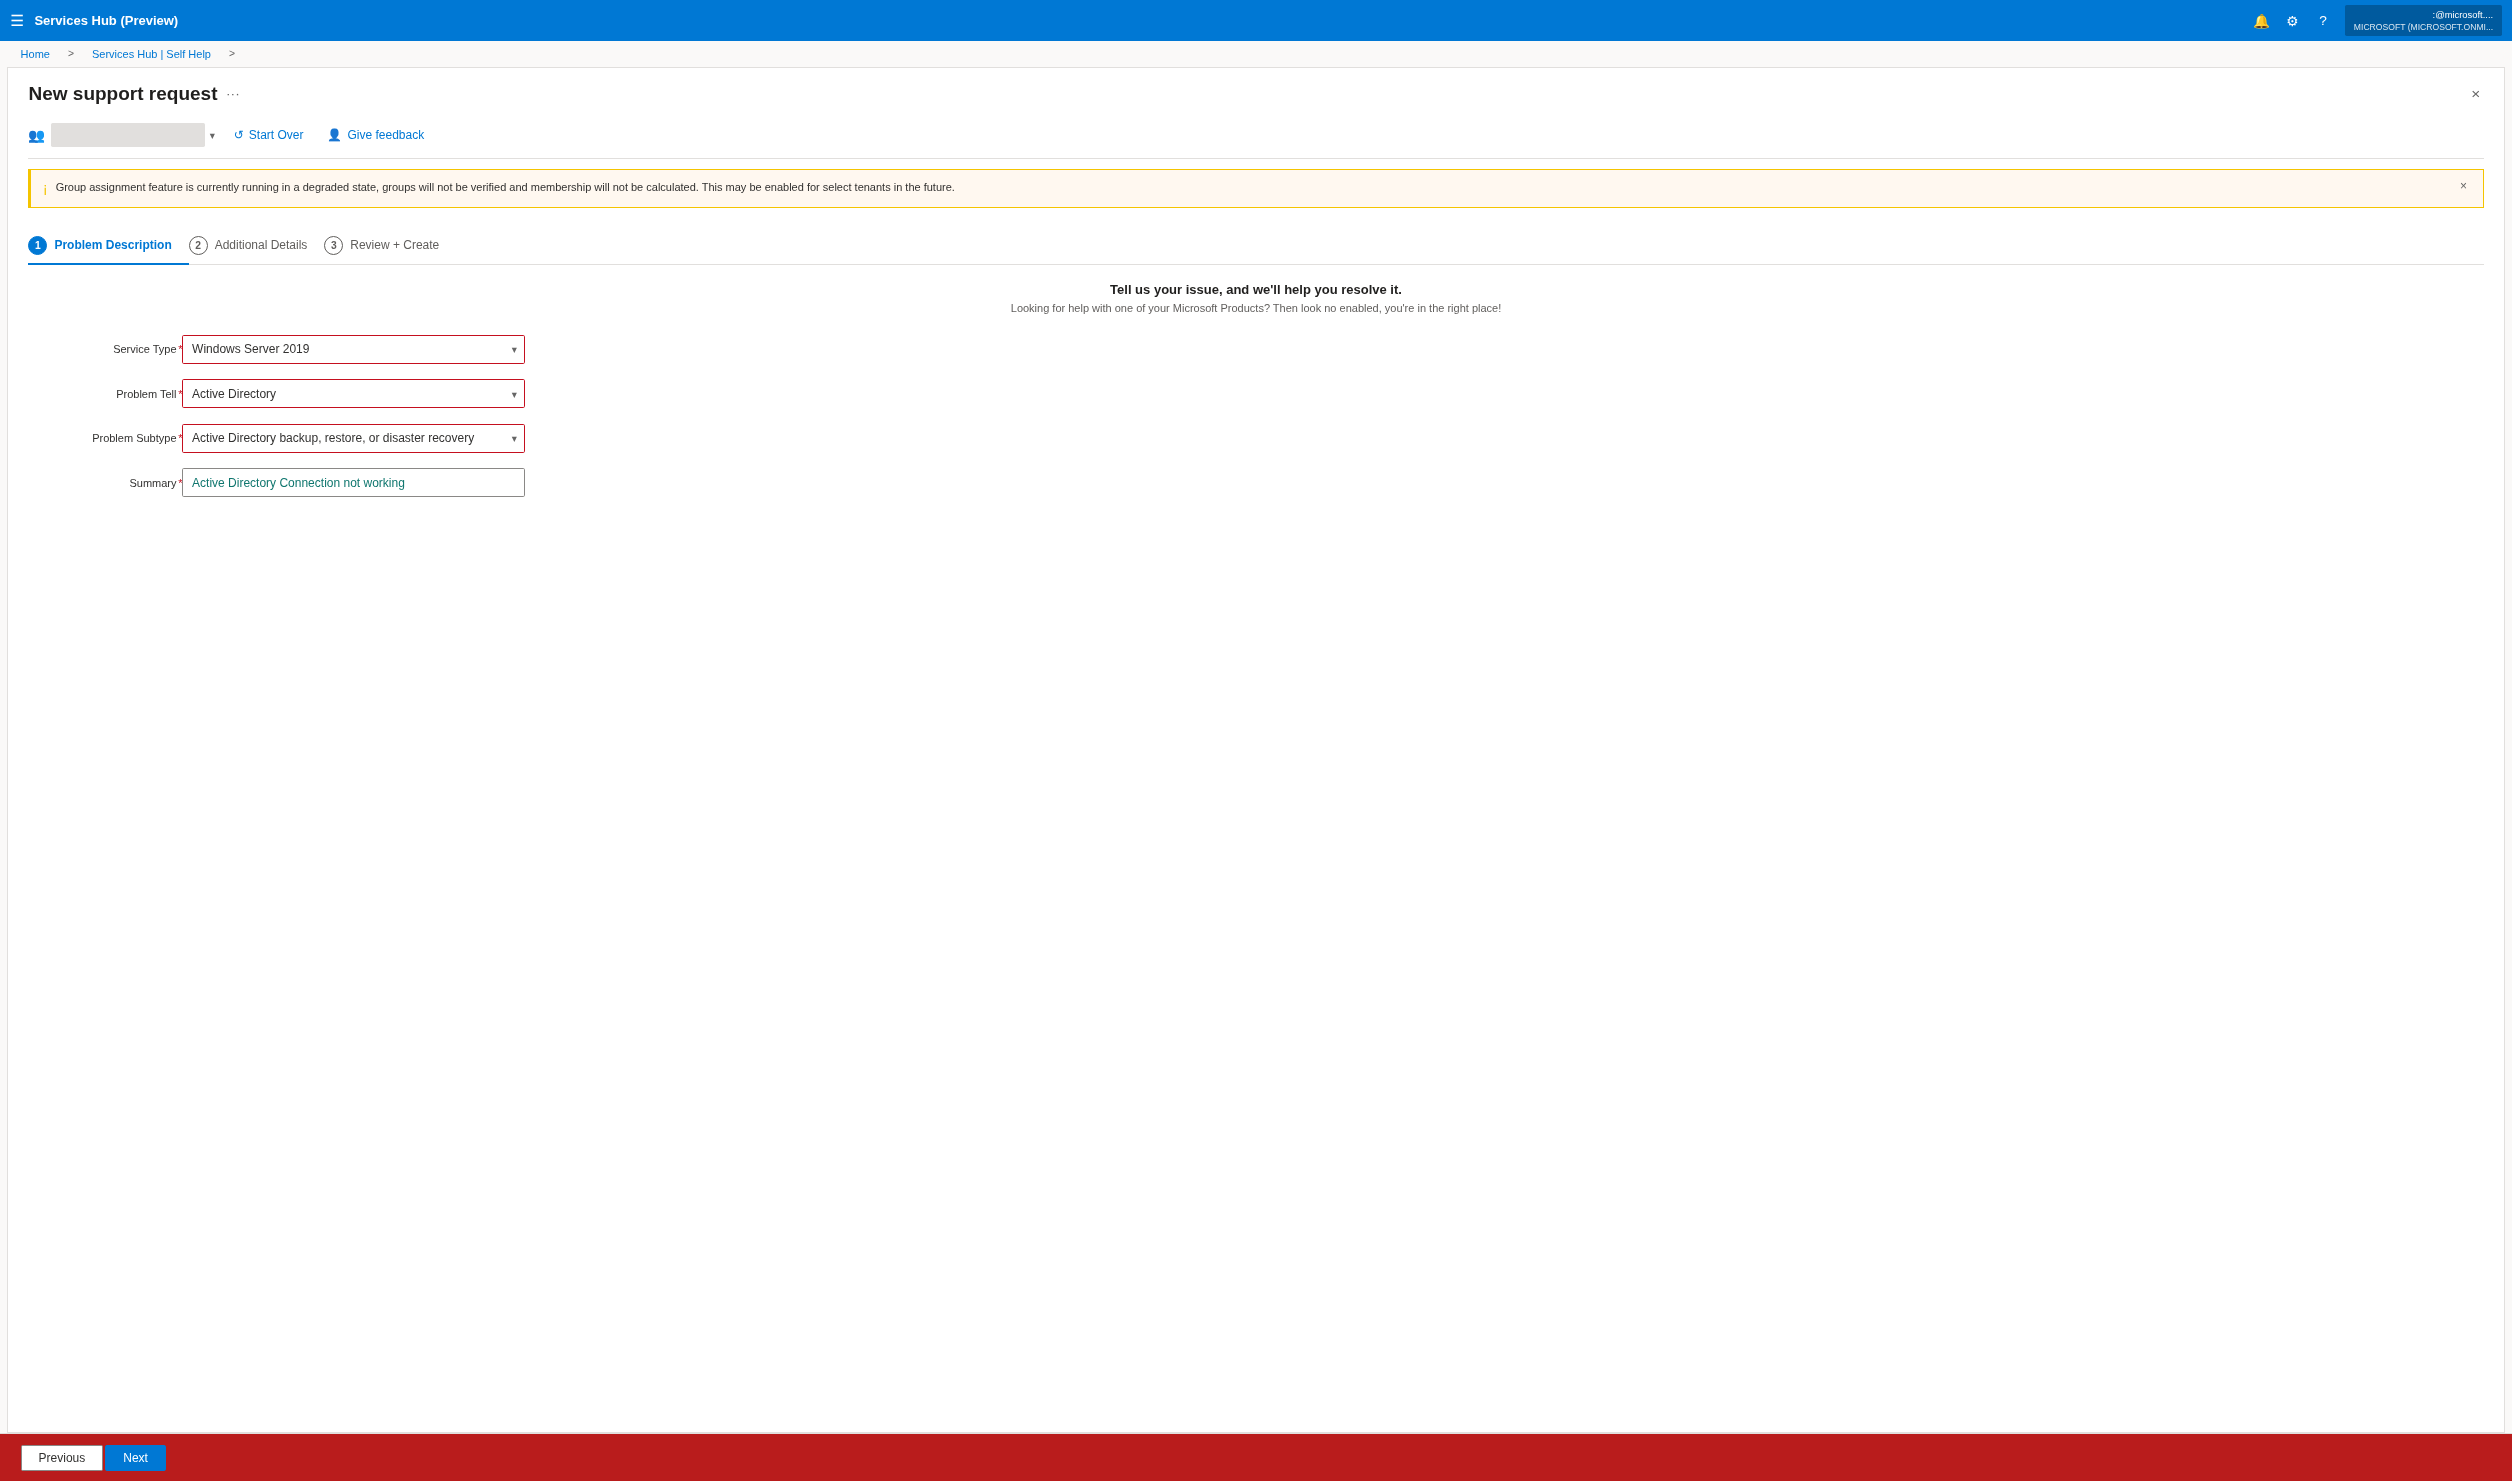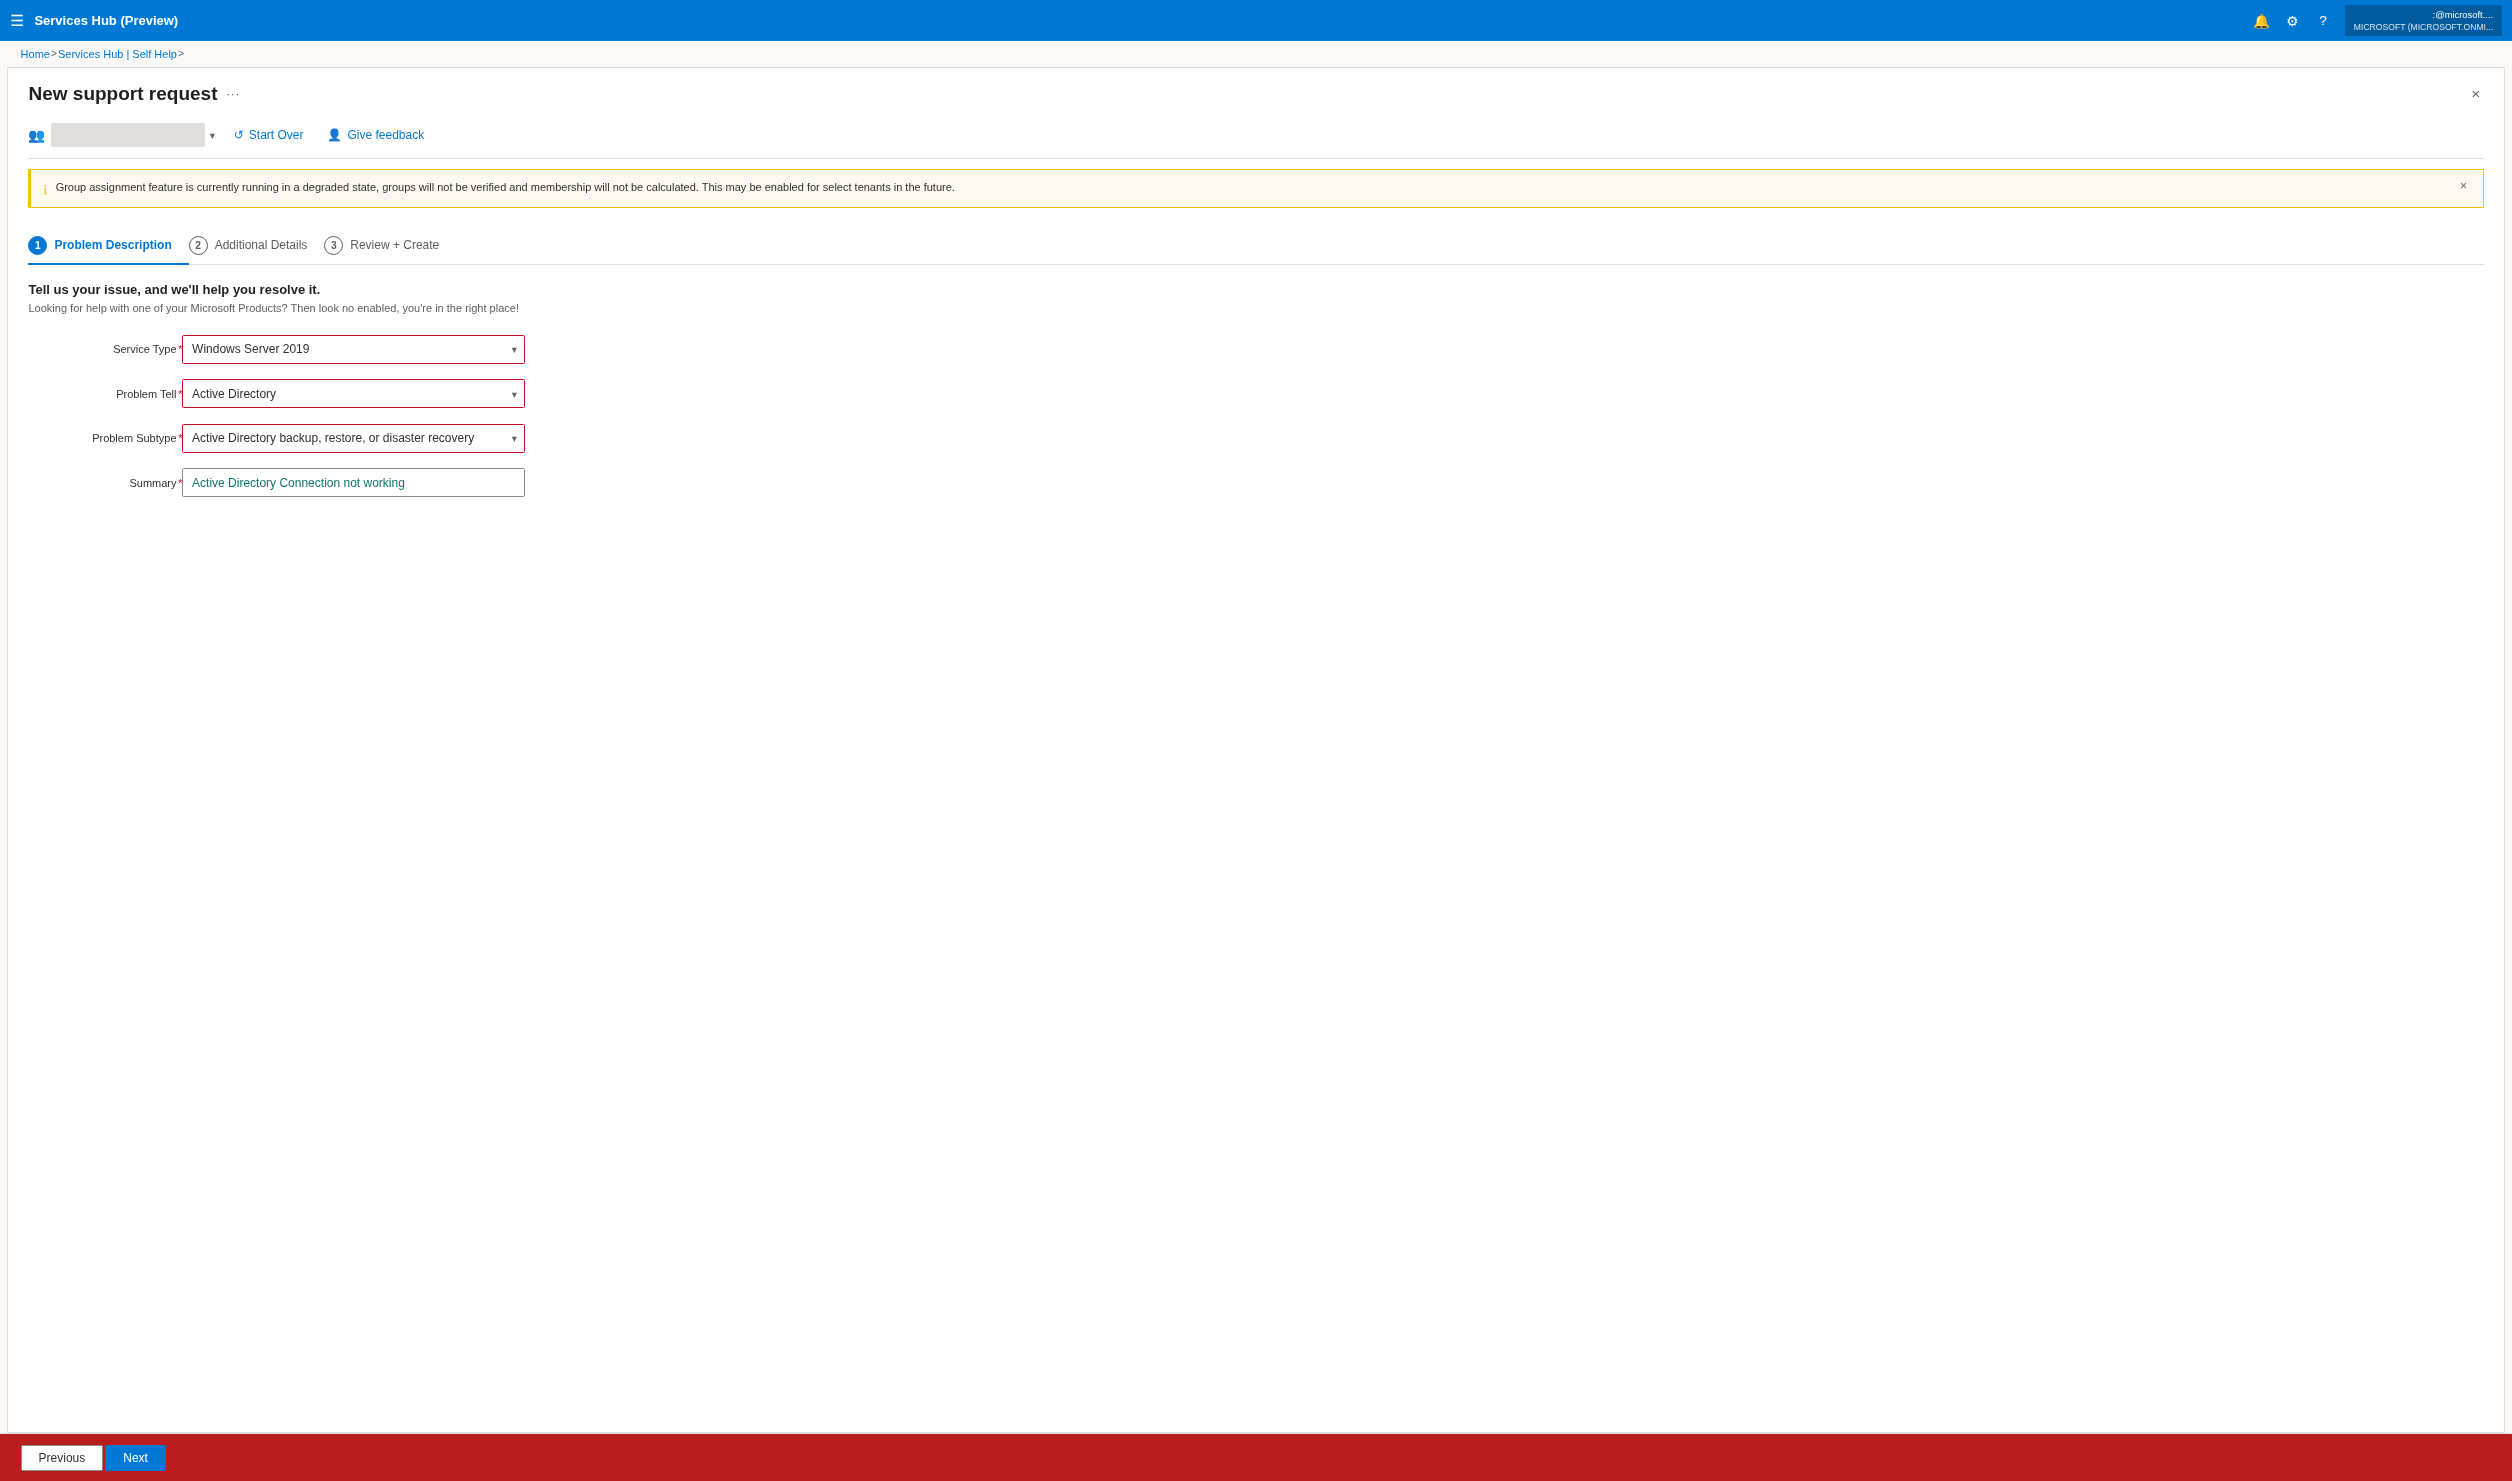--- a/index.html
+++ b/index.html
@@ -33,21 +33,21 @@
       background: #faf9f8;
     }
 
     
     .breadcrumb {
       padding: 6.9px 20.6px;
       font-size: 11px;
       color: #0078d4;
       display: flex;
       align-items: center;
-      gap: 1px;
+      gap: 18px;
       background: #faf9f8;
     }
     .breadcrumb a { color: #0078d4; text-decoration: none; cursor: pointer; }
     .breadcrumb-sep { color: #666; font-size: 10.3px; }
 
     
     .page-container {
       flex: 1;
       padding: 0 20.6px 20.6px 20.6px;
       overflow-y: auto;
@@ -152,20 +152,21 @@
     }
     .step.active .step-circle {
       background: #0078d4;
       border-color: #0078d4;
       color: white;
     }
 
     
     .form-intro {
       padding: 17px 0 6.9px 0;
+      text-align: center;
     }
     .form-intro-title { font-size: 13px; font-weight: 600; color: #201f1e; margin-bottom: 5.1px; }
     .form-intro-sub { font-size: 11px; color: #605e5c; }
 
     .form-body { padding: 13.7px 0; }
 
     .form-row {
       display: flex;
       align-items: center;
       margin-bottom: 15.4px;

